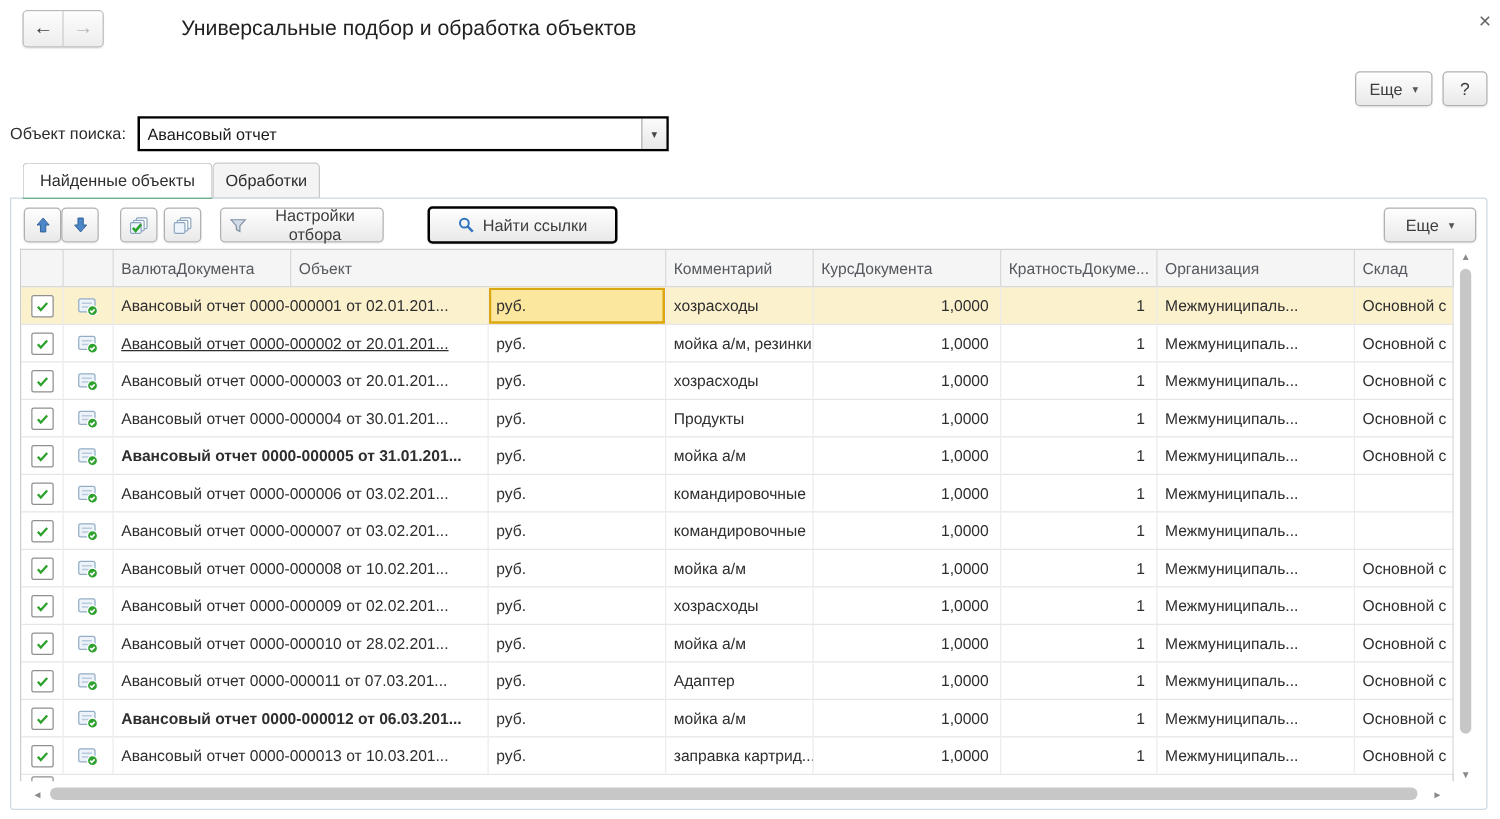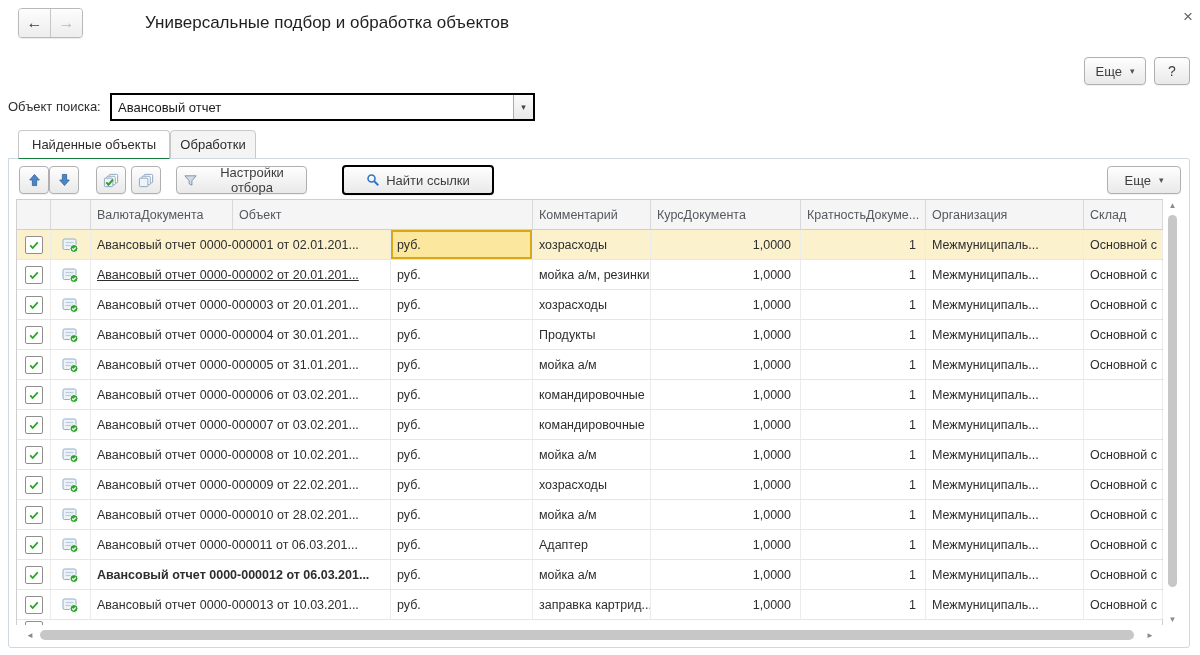--- a/index.html
+++ b/index.html
@@ -295,21 +295,21 @@
           <span class="icon">
             <svg width="17" height="16" viewBox="0 0 17 16">
               <rect x="1" y="2" width="13" height="10.5" rx="1.5" fill="#eef3fa" stroke="#93aec6"></rect>
               <line x1="3.5" y1="5.5" x2="11.5" y2="5.5" stroke="#b9cbde" stroke-width="1.2"></line>
               <line x1="3.5" y1="8.5" x2="11.5" y2="8.5" stroke="#b9cbde" stroke-width="1.2"></line>
               <circle cx="12" cy="11.5" r="4" fill="#2ea12e" stroke="#ffffff"></circle>
               <path d="M10.2 11.5l1.3 1.4 2.2-2.4" stroke="#fff" stroke-width="1.3" fill="none"></path>
             </svg>
           </span>
         </div>
-        <div class="gcell " style="width: 300px; flex: 0 0 300px;">Авансовый отчет 0000-000005 от 31.01.201...</div>
+        <div class="gcell " style="width: 300px; flex: 0 0 300px; font-weight: bold;">Авансовый отчет 0000-000005 от 31.01.201...</div>
         <div class="gcell " style="width: 142px; flex: 0 0 142px;">руб.</div>
         <div class="gcell " style="width: 118px; flex: 0 0 118px;">мойка а/м</div>
         <div class="gcell num " style="width: 150px; flex: 0 0 150px;">1,0000</div>
         <div class="gcell num " style="width: 125px; flex: 0 0 125px;">1</div>
         <div class="gcell " style="width: 158px; flex: 0 0 158px;">Межмуниципаль...</div>
         <div class="gcell " style="width: 79px; flex: 0 0 79px;">Основной с</div>
       </div>
       <div class="grow">
         <div class="gcell center" style="width: 34px; flex: 0 0 34px;">
           <div class="checkbox">
@@ -403,21 +403,21 @@
           <span class="icon">
             <svg width="17" height="16" viewBox="0 0 17 16">
               <rect x="1" y="2" width="13" height="10.5" rx="1.5" fill="#eef3fa" stroke="#93aec6"></rect>
               <line x1="3.5" y1="5.5" x2="11.5" y2="5.5" stroke="#b9cbde" stroke-width="1.2"></line>
               <line x1="3.5" y1="8.5" x2="11.5" y2="8.5" stroke="#b9cbde" stroke-width="1.2"></line>
               <circle cx="12" cy="11.5" r="4" fill="#2ea12e" stroke="#ffffff"></circle>
               <path d="M10.2 11.5l1.3 1.4 2.2-2.4" stroke="#fff" stroke-width="1.3" fill="none"></path>
             </svg>
           </span>
         </div>
-        <div class="gcell " style="width: 300px; flex: 0 0 300px;">Авансовый отчет 0000-000009 от 22.02.201...</div>
+        <div class="gcell " style="width: 300px; flex: 0 0 300px;">Авансовый отчет 0000-000009 от 02.02.201...</div>
         <div class="gcell " style="width: 142px; flex: 0 0 142px;">руб.</div>
         <div class="gcell " style="width: 118px; flex: 0 0 118px;">хозрасходы</div>
         <div class="gcell num " style="width: 150px; flex: 0 0 150px;">1,0000</div>
         <div class="gcell num " style="width: 125px; flex: 0 0 125px;">1</div>
         <div class="gcell " style="width: 158px; flex: 0 0 158px;">Межмуниципаль...</div>
         <div class="gcell " style="width: 79px; flex: 0 0 79px;">Основной с</div>
       </div>
       <div class="grow">
         <div class="gcell center" style="width: 34px; flex: 0 0 34px;">
           <div class="checkbox">
@@ -457,21 +457,21 @@
           <span class="icon">
             <svg width="17" height="16" viewBox="0 0 17 16">
               <rect x="1" y="2" width="13" height="10.5" rx="1.5" fill="#eef3fa" stroke="#93aec6"></rect>
               <line x1="3.5" y1="5.5" x2="11.5" y2="5.5" stroke="#b9cbde" stroke-width="1.2"></line>
               <line x1="3.5" y1="8.5" x2="11.5" y2="8.5" stroke="#b9cbde" stroke-width="1.2"></line>
               <circle cx="12" cy="11.5" r="4" fill="#2ea12e" stroke="#ffffff"></circle>
               <path d="M10.2 11.5l1.3 1.4 2.2-2.4" stroke="#fff" stroke-width="1.3" fill="none"></path>
             </svg>
           </span>
         </div>
-        <div class="gcell " style="width: 300px; flex: 0 0 300px;">Авансовый отчет 0000-000011 от 06.03.201...</div>
+        <div class="gcell " style="width: 300px; flex: 0 0 300px;">Авансовый отчет 0000-000011 от 07.03.201...</div>
         <div class="gcell " style="width: 142px; flex: 0 0 142px;">руб.</div>
         <div class="gcell " style="width: 118px; flex: 0 0 118px;">Адаптер</div>
         <div class="gcell num " style="width: 150px; flex: 0 0 150px;">1,0000</div>
         <div class="gcell num " style="width: 125px; flex: 0 0 125px;">1</div>
         <div class="gcell " style="width: 158px; flex: 0 0 158px;">Межмуниципаль...</div>
         <div class="gcell " style="width: 79px; flex: 0 0 79px;">Основной с</div>
       </div>
       <div class="grow">
         <div class="gcell center" style="width: 34px; flex: 0 0 34px;">
           <div class="checkbox">

